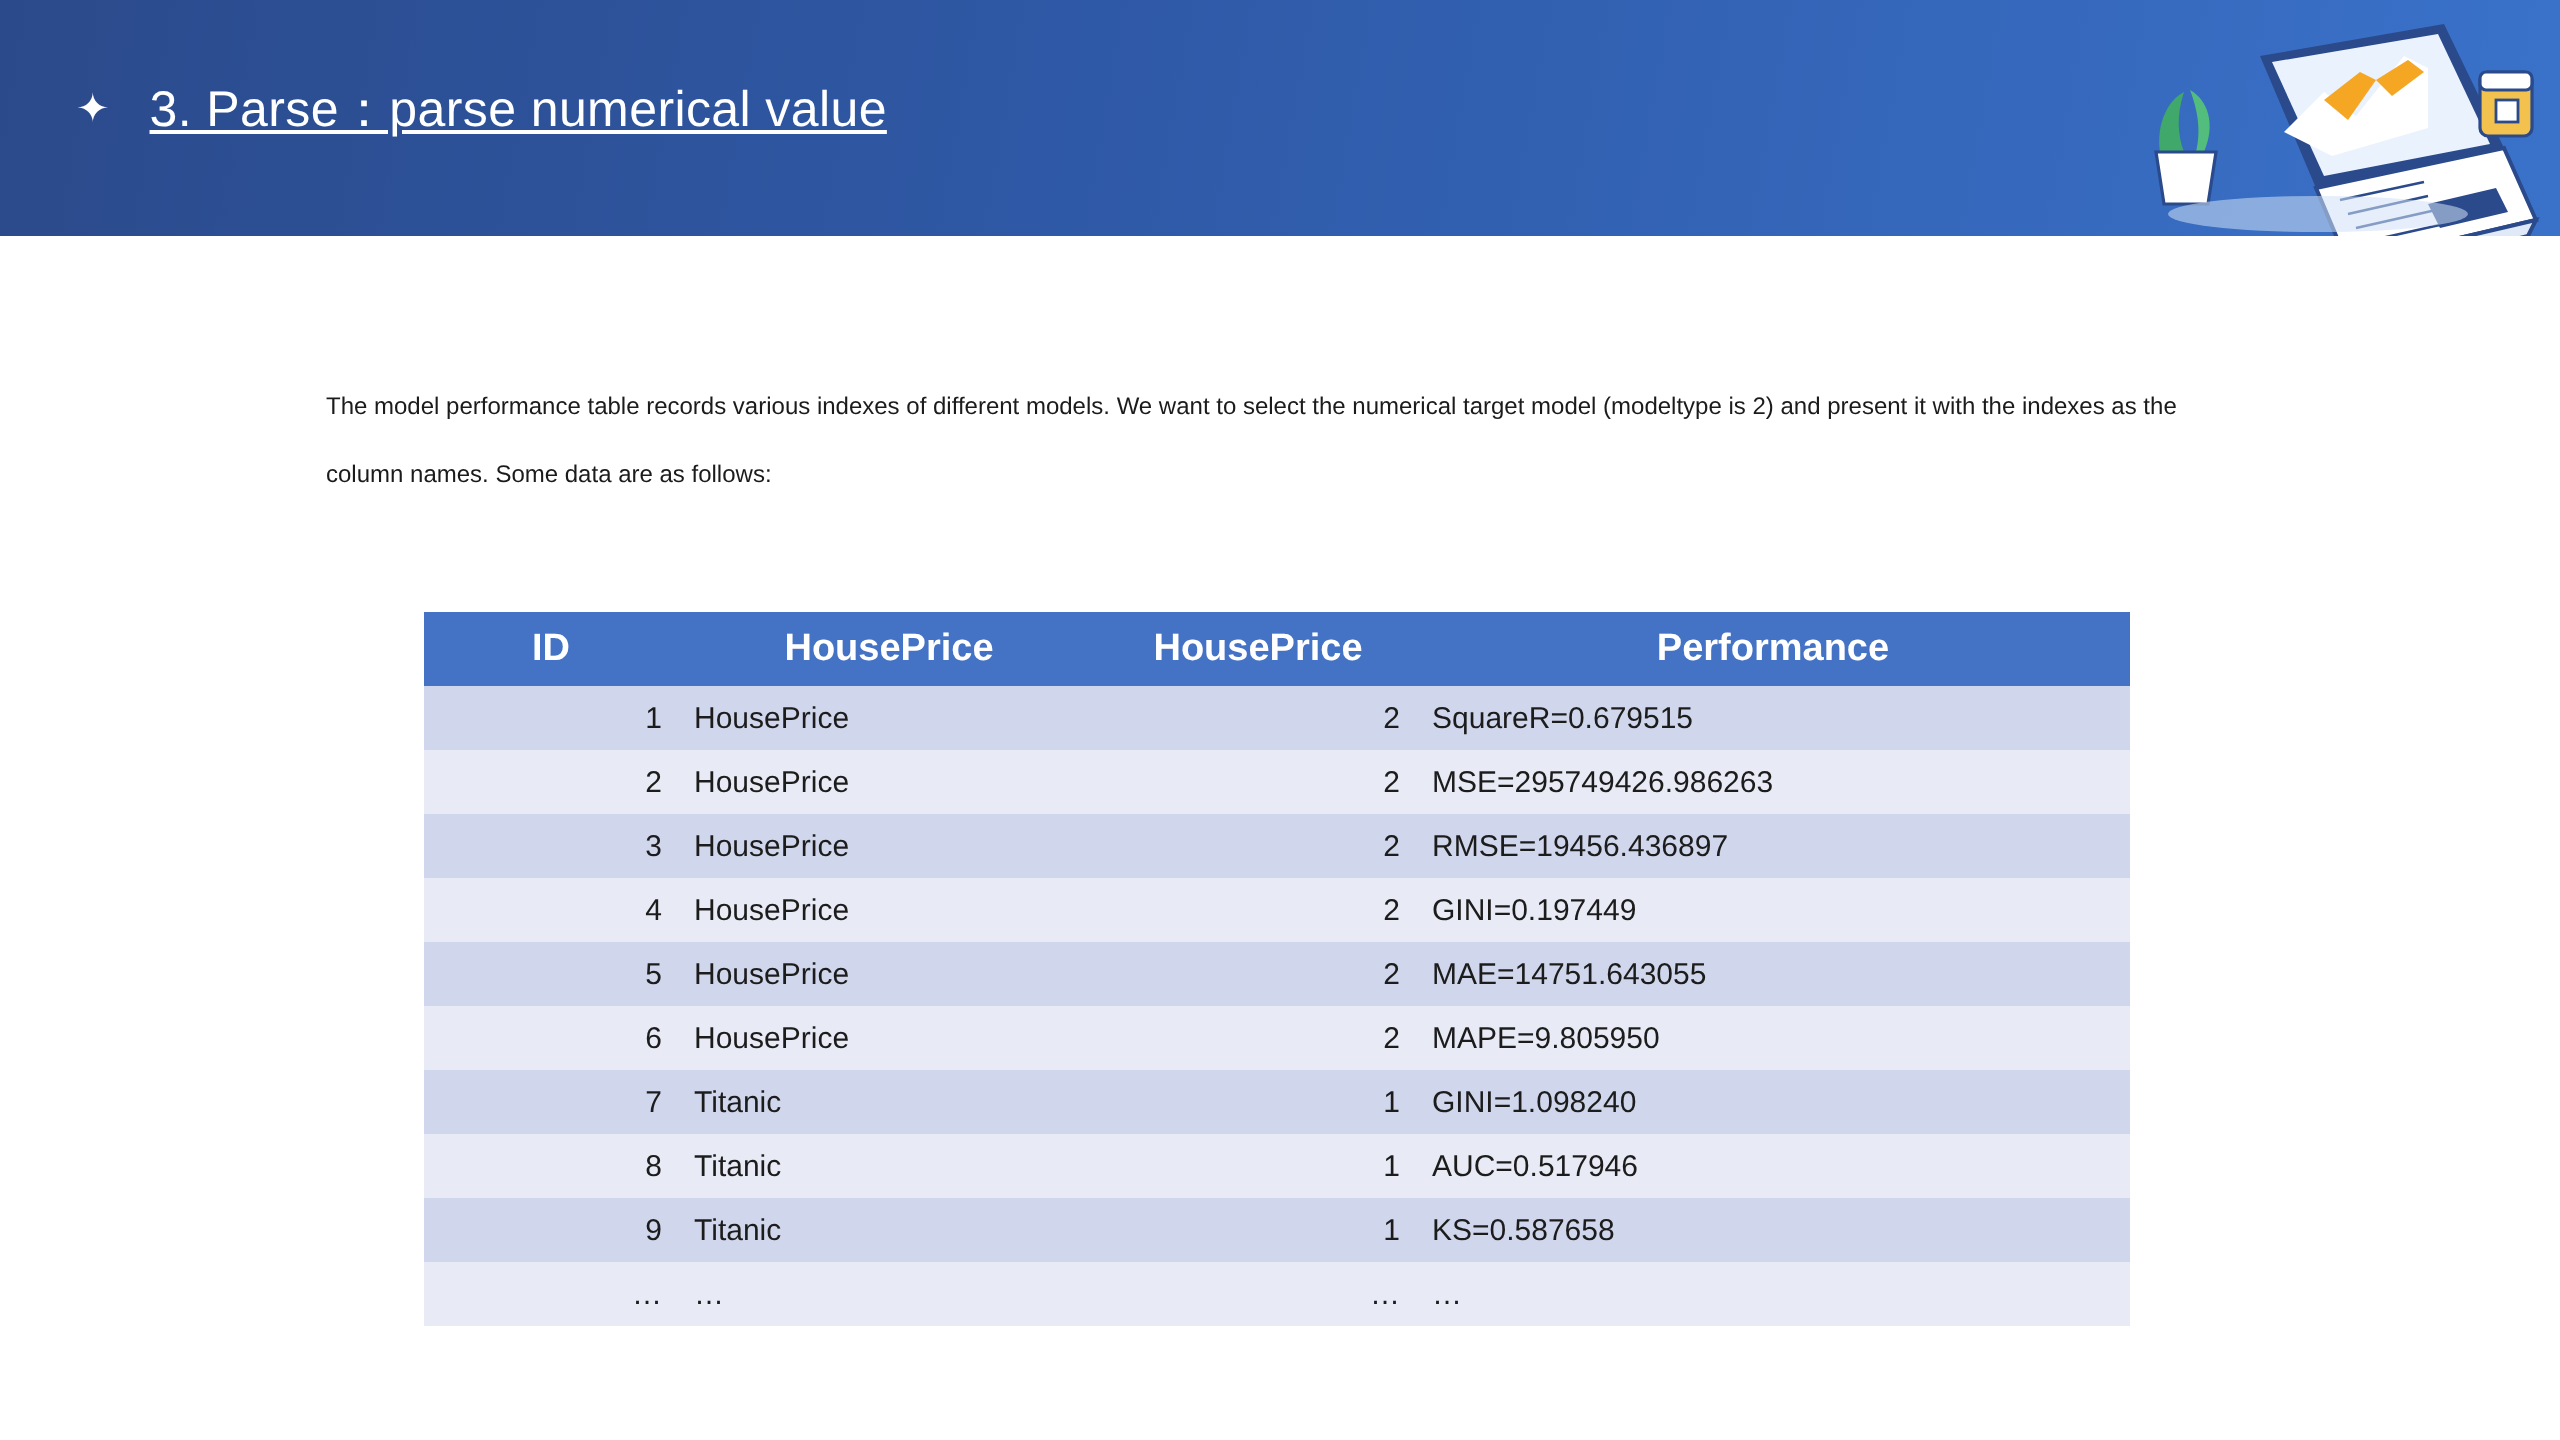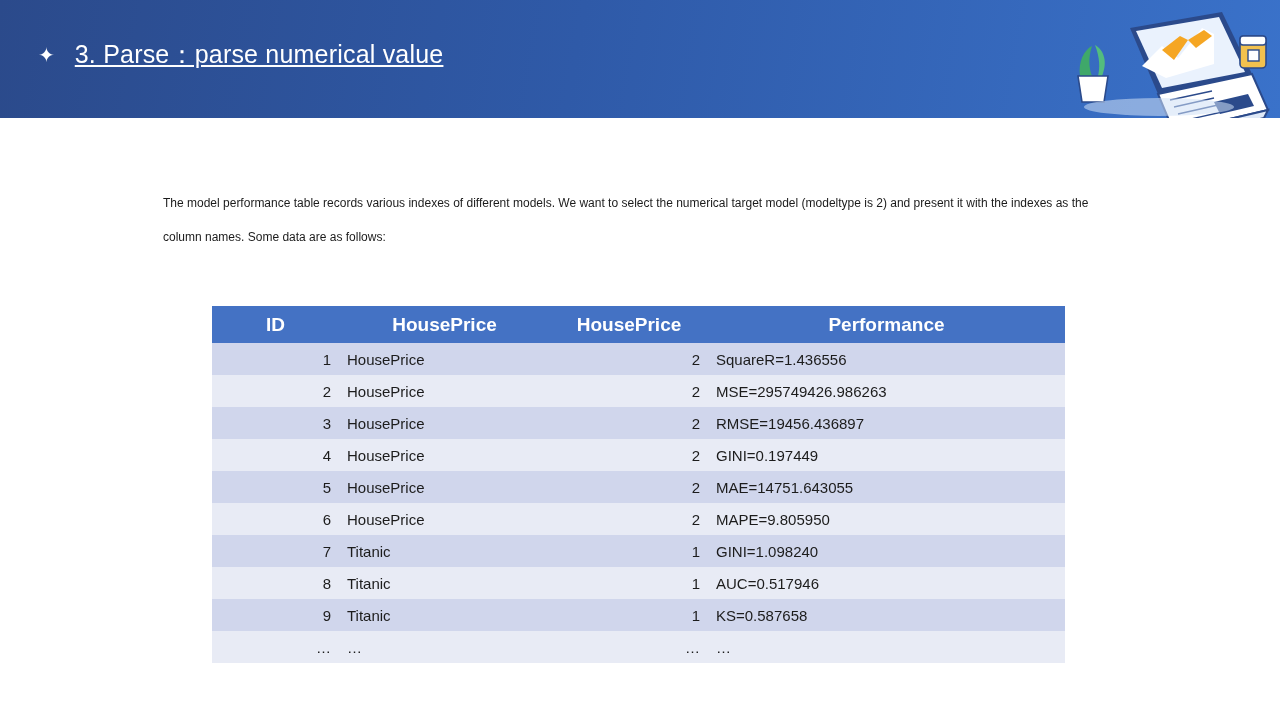--- a/index.html
+++ b/index.html
@@ -182,21 +182,21 @@
         <th>HousePrice</th>
         <th>HousePrice</th>
         <th>Performance</th>
       </tr>
     </thead>
     <tbody>
       <tr>
         <td class="num">1</td>
         <td class="txt">HousePrice</td>
         <td class="num">2</td>
-        <td class="txt">SquareR=1.436556</td>
+        <td class="txt">SquareR=0.679515</td>
       </tr>
       <tr>
         <td class="num">2</td>
         <td class="txt">HousePrice</td>
         <td class="num">2</td>
         <td class="txt">MSE=295749426.986263</td>
       </tr>
       <tr>
         <td class="num">3</td>
         <td class="txt">HousePrice</td>

